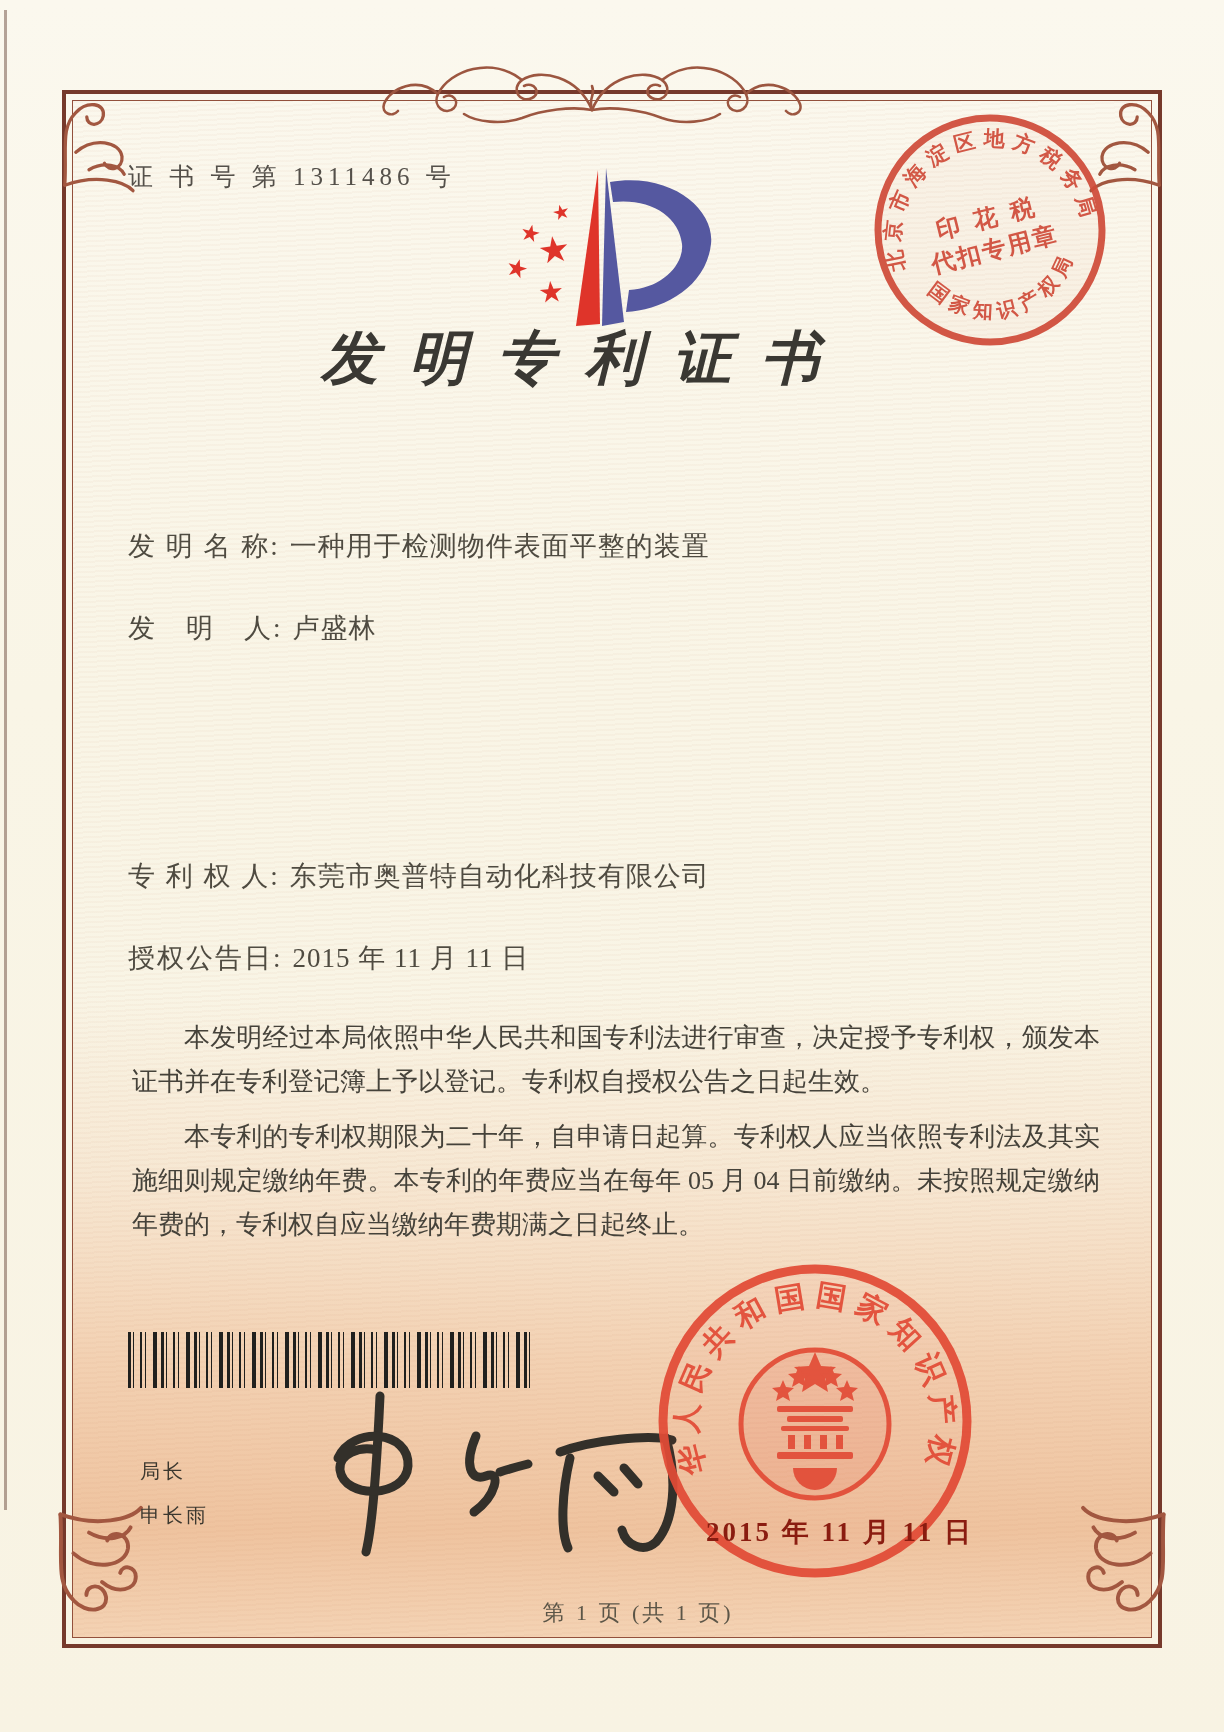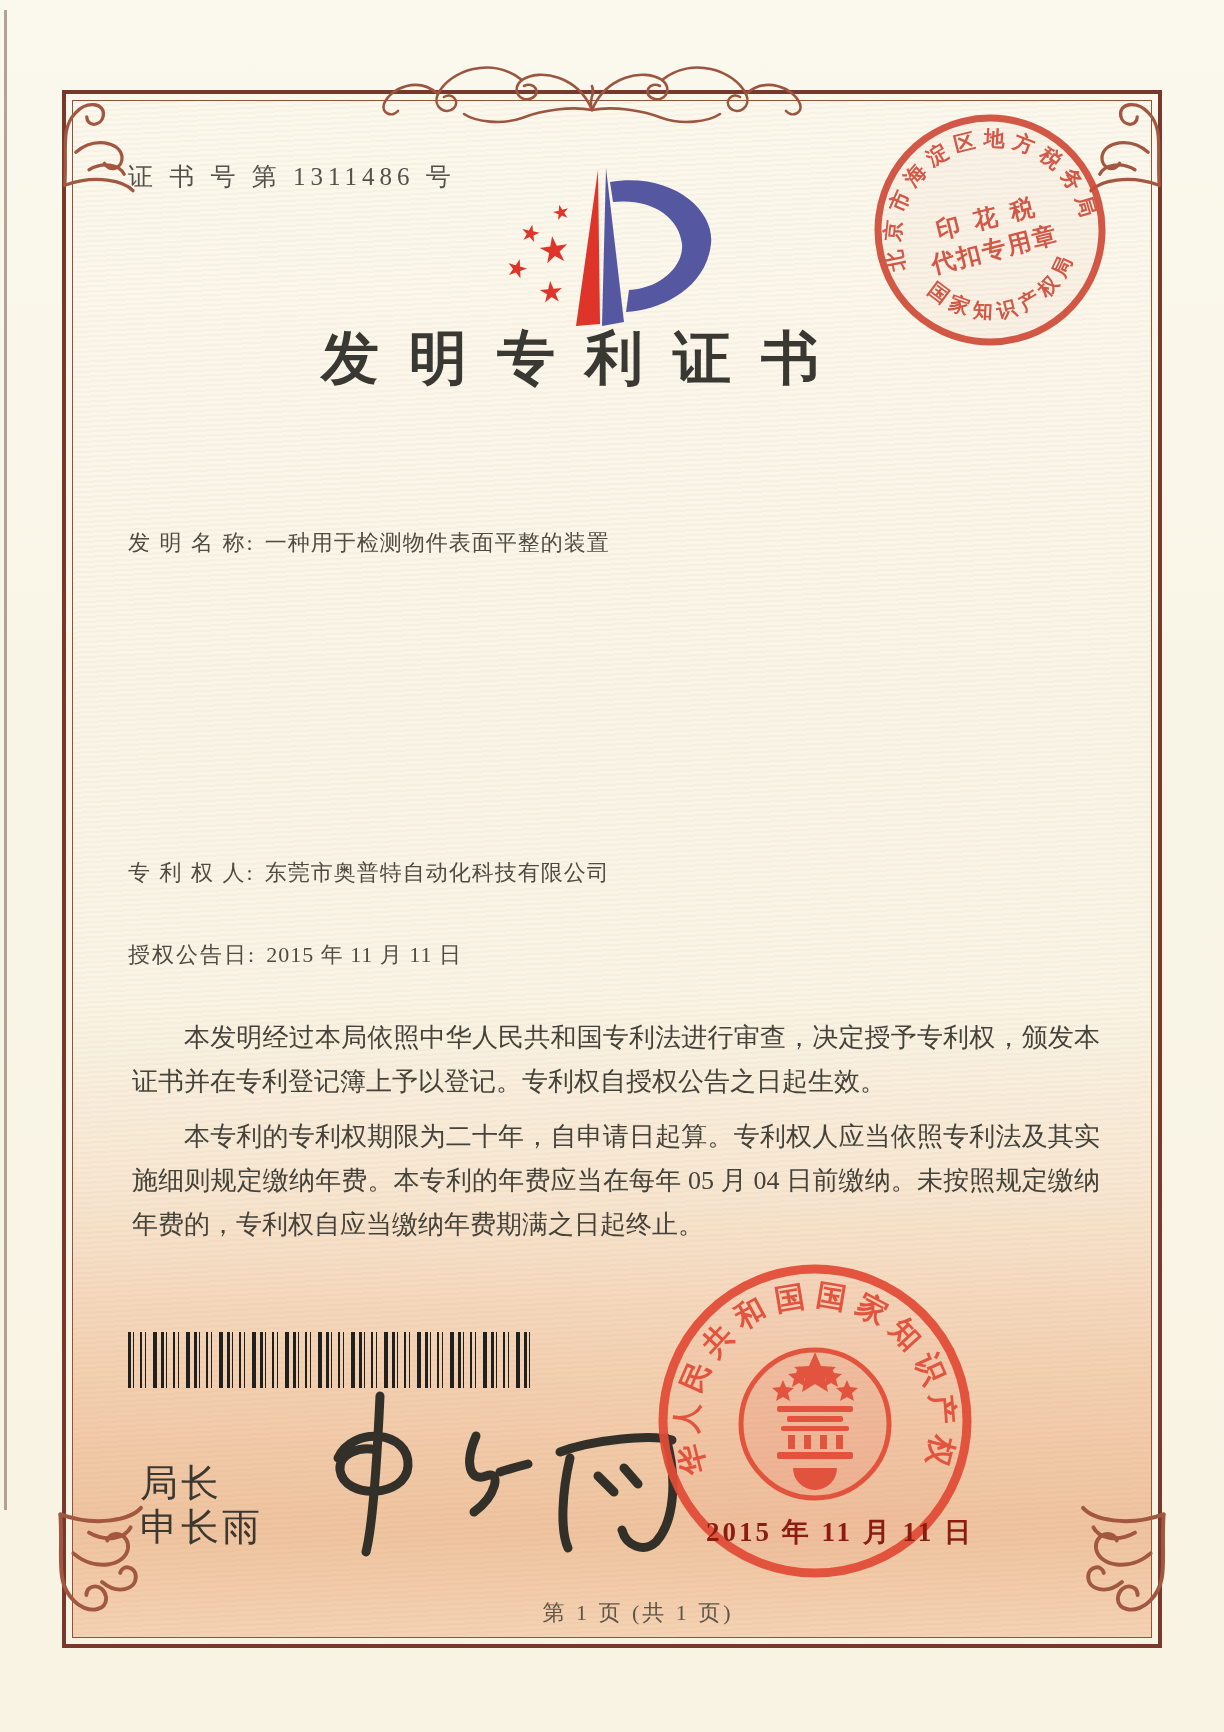--- a/index.html
+++ b/index.html
@@ -17,35 +17,35 @@
       repeating-linear-gradient(177deg,rgba(190,118,84,0.045) 0 2px,rgba(255,255,255,0) 2px 5px),
       linear-gradient(180deg,rgba(247,242,228,0) 0%,rgba(247,242,228,0) 58%,rgba(244,213,184,0.40) 70%,rgba(241,199,164,0.78) 82%,rgba(238,191,153,0.92) 93%,rgba(243,206,173,0.88) 100%);
   }
   .flourish{position:absolute;width:110px;height:110px;color:#a25740;}
   .ornament-top{position:absolute;left:372px;top:48px;width:440px;height:78px;color:#9c5640;}
   
   .cert-number{position:absolute;left:128px;top:160px;font-size:25px;letter-spacing:5px;color:#54504a;}
   .logo{position:absolute;left:440px;top:150px;width:290px;height:195px;}
   .logo .star{position:absolute;color:#df342a;line-height:1;}
   .tax-stamp{position:absolute;left:868px;top:108px;width:244px;height:244px;transform:rotate(-14deg);opacity:.92;}
-  .title{position:absolute;left:120px;top:320px;width:900px;text-align:center;font-size:58px;font-weight:600;color:#3a3833;letter-spacing:30px;text-indent:30px;}
-  
-  .field{position:absolute;left:128px;font-size:22px;color:#4f4b41;white-space:nowrap;}
+  .title{position:absolute;left:120px;top:320px;width:900px;text-align:center;font-size:58px;font-weight:600;color:#3a3833;letter-spacing:30px;text-indent:30px;font-style:italic;}
+  
+  .field{position:absolute;left:128px;font-size:27px;color:#4f4b41;white-space:nowrap;}
   .field .lab{letter-spacing:2px;}
   .field .val{margin-left:10px;letter-spacing:1px;}
   
   .body-text{position:absolute;left:120px;top:1004px;width:992px;font-size:26px;line-height:1.68;text-align:justify;color:#45423a;}
   .body-text p{margin:12px;text-indent:2em;}
   
   .barcode{
     position:absolute;left:128px;top:1332px;width:408px;height:56px;
     background:
       repeating-linear-gradient(90deg,#20201e 0 3px,transparent 3px 5px,#20201e 5px 6px,transparent 6px 12px,#20201e 12px 14px,transparent 14px 17px,#20201e 17px 18px,transparent 18px 25px,#20201e 25px 29px,transparent 29px 33px);
   }
-  .director{position:absolute;left:140px;font-size:38px;color:#3c382f;letter-spacing:3px;}
+  .director{position:absolute;left:140px;font-size:20px;color:#3c382f;letter-spacing:3px;}
   .signature{position:absolute;left:268px;top:1380px;width:430px;height:200px;}
   .main-seal{position:absolute;left:650px;top:1256px;width:330px;height:330px;opacity:.93;}
   .seal-date{position:absolute;left:690px;top:1514px;width:300px;text-align:center;font-size:27px;letter-spacing:3px;color:#8a1c10;font-weight:600;}
   .footer{position:absolute;left:62px;top:1598px;width:1152px;text-align:center;font-size:22px;letter-spacing:3px;color:#5b5547;}
   svg{display:block;}
 </style>
 </head>
 <body>
 
 <div class="page">
@@ -132,20 +132,23 @@
     <text x="122" y="150" text-anchor="middle" font-size="24" fill="#cf4a38" font-weight="600" letter-spacing="2">代扣专用章</text>
     <text font-size="20" fill="#cf4a38" letter-spacing="6" font-weight="600">
       <textPath href="#taxBottom" startOffset="50%" text-anchor="middle">国家知识产权局</textPath>
     </text>
   </svg>
 
   <div class="title">发明专利证书</div>
 
   <div class="field" style="top:528px;">
     <span class="lab">发 明 名 称:</span><span class="val">一种用于检测物件表面平整的装置</span>
+  </div>
+  <div class="field" style="top:610px;">
+    <span class="lab">发　明　人:</span><span class="val">卢盛林</span>
   </div>
   <div class="field" style="top:858px;">
     <span class="lab">专 利 权 人:</span><span class="val">东莞市奥普特自动化科技有限公司</span>
   </div>
   <div class="field" style="top:940px;">
     <span class="lab">授权公告日:</span><span class="val">2015 年 11 月 11 日</span>
   </div>
 
   <div class="body-text">
     <p>本发明经过本局依照中华人民共和国专利法进行审查，决定授予专利权，颁发本证书并在专利登记簿上予以登记。专利权自授权公告之日起生效。</p>

